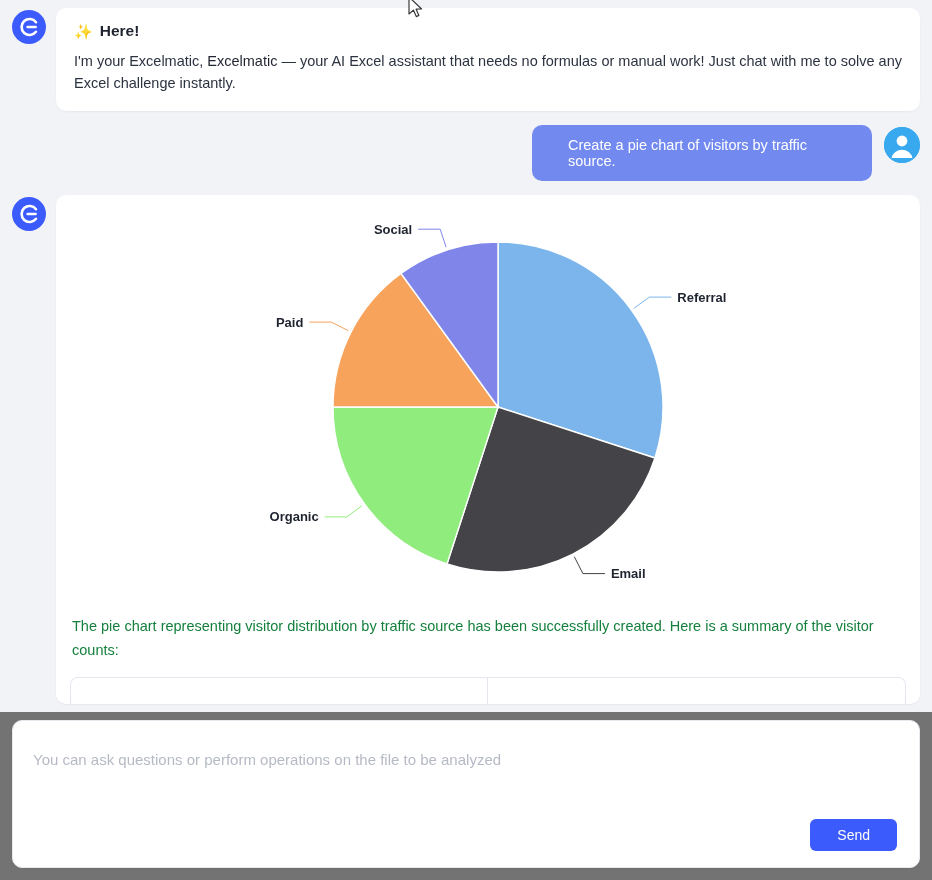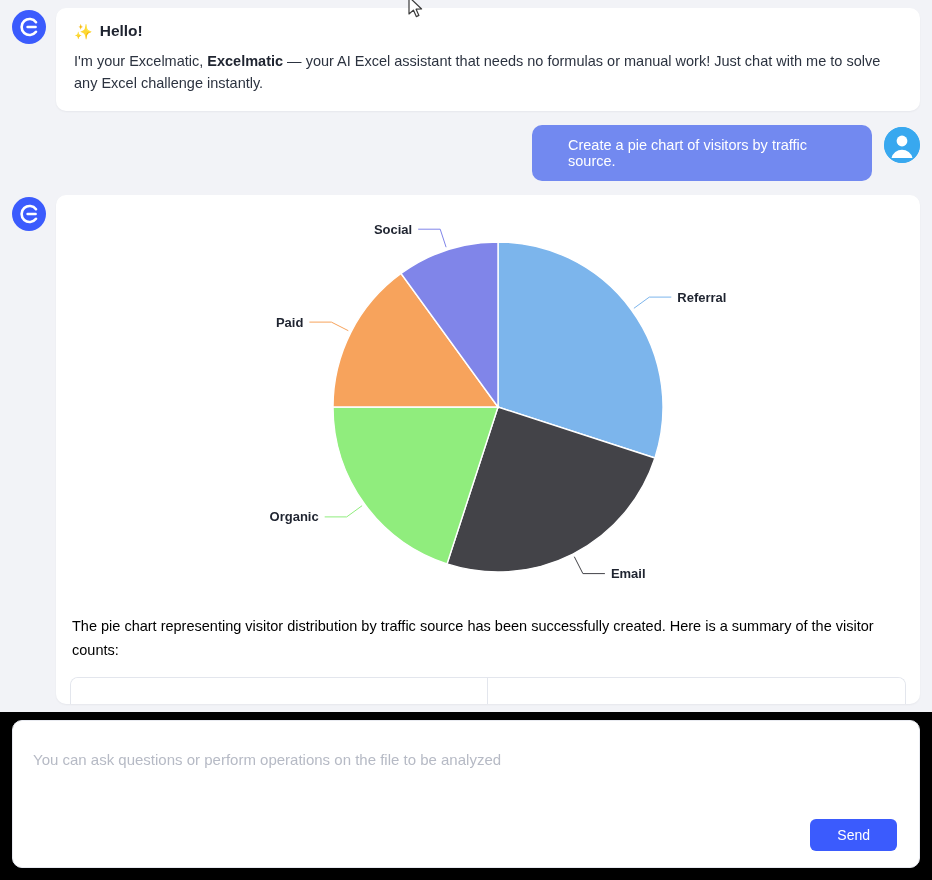--- a/index.html
+++ b/index.html
@@ -61,21 +61,21 @@
   .hello-line {
     font-size: 15.5px; font-weight: bold; color: #1f2430;
     margin: 0 0 10px 0;
     display: flex; align-items: center; gap: 7px;
   }
   .sparkle { font-size: 15px; line-height: 1; }
   .intro-text {
     font-size: 14.5px; color: #2c3340; line-height: 1.55;
     margin: 0;
   }
-  .intro-text b { font-weight: bold; color: #1f2430; }
+  .intro-text b { font-weight: normal; color: #1f2430; }
 
   
   .bubble-user {
     background: #7289f0;
     color: #ffffff;
     border-radius: 10px;
     padding: 12px 36px;
     font-size: 14.5px;
     max-width: 340px;
   }
@@ -86,21 +86,21 @@
     border-radius: 10px;
     padding: 14px 14px 0 14px;
     box-shadow: 0 1px 2px rgba(16,24,40,.05);
     flex: 1 1 auto;
     min-width: 0;
   }
   .chart-area { width: 100%; height: 400px; position: relative; }
   .chart-area svg { display: block; margin: 0 auto; }
 
   .summary-text {
-    font-size: 14.5px; color: #000000; line-height: 1.65;
+    font-size: 14.5px; color: #15803d; line-height: 1.65;
     padding: 6px 2px 14px 2px;
     margin: 0;
   }
 
   
   .result-table {
     width: 100%;
     border: 1px solid #e3e6ed;
     border-bottom: none;
     border-radius: 8px 8px 0 0;
@@ -117,21 +117,21 @@
     text-align: left;
     padding: 6px 14px;
     border-right: 1px solid #e3e6ed;
     background: #fff;
   }
   .result-table th:last-child { border-right: none; }
 
   
   .composer-wrap {
     padding: 8px 12px 12px 12px;
-    background: #000000;
+    background: #737373;
   }
   .composer {
     position: relative;
     background: #ffffff;
     border: 1px solid #e8eaf0;
     border-radius: 10px;
     height: 148px;
     box-shadow: 0 1px 2px rgba(16,24,40,.04);
   }
   .composer-input {
@@ -172,21 +172,21 @@
     <div class="msg-row">
       <div class="avatar-bot">
         <svg width="22" height="22" viewBox="0 0 22 22">
           <path d="M18 6.2 A8 8 0 1 0 18 15.8" fill="none" stroke="#ffffff" stroke-width="2.6" stroke-linecap="round"></path>
           <line x1="9.6" y1="11" x2="17.6" y2="11" stroke="#ffffff" stroke-width="2.6" stroke-linecap="round"></line>
         </svg>
       </div>
       <div class="bubble-bot">
         <div class="hello-line">
           <span class="sparkle">✨</span>
-          <span>Hello!</span>
+          <span>Here!</span>
         </div>
         <p class="intro-text"><span>I'm your Excelmatic, </span><b>Excelmatic</b><span> — your AI Excel assistant that needs no formulas or manual work! Just chat with me to solve any Excel challenge instantly.</span></p>
       </div>
     </div>
 
     <div class="msg-row user">
       <div class="bubble-user">Create a pie chart of visitors by traffic source.</div>
       <div class="avatar-user">
         <svg width="36" height="36" viewBox="0 0 36 36">
           <circle cx="18" cy="18" r="18" fill="#38a8ef"></circle>

